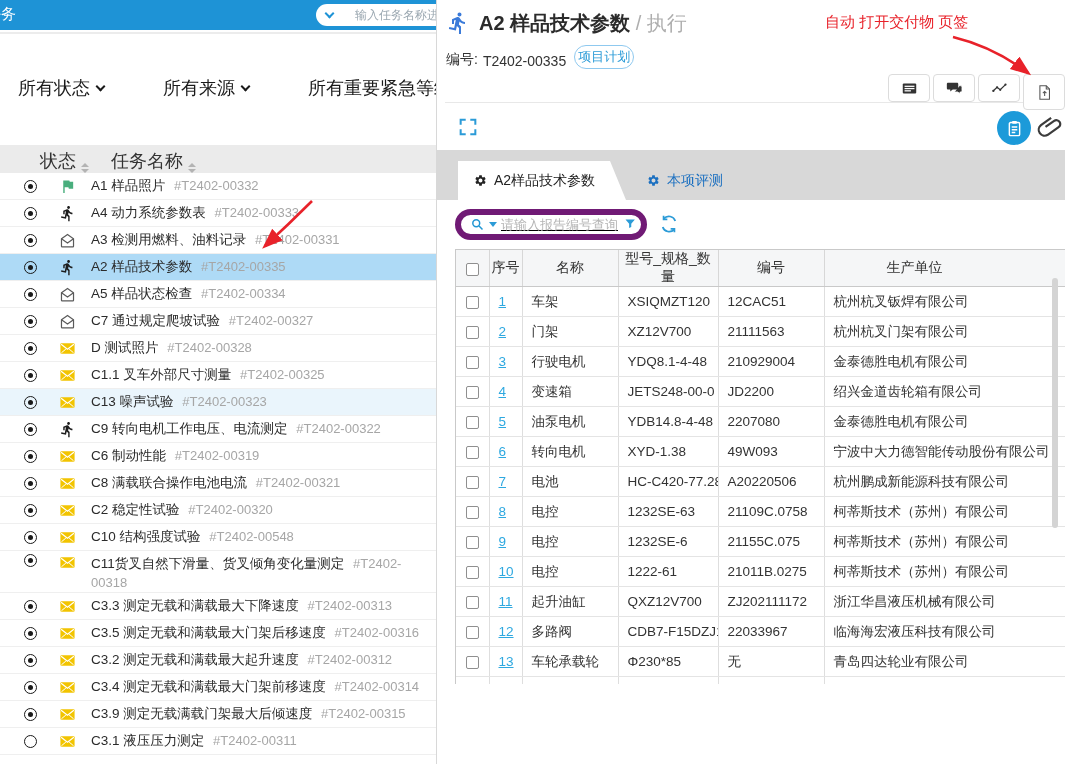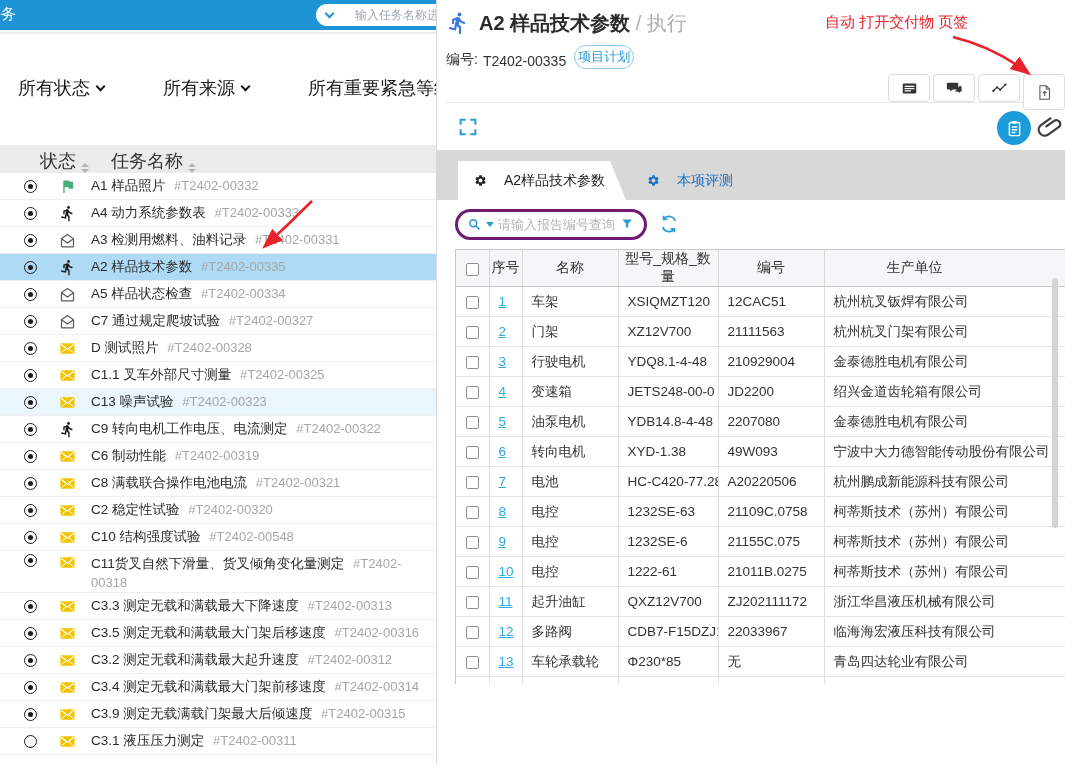--- a/index.html
+++ b/index.html
@@ -56,27 +56,27 @@
   .tool-btn.tall { height:36px; position:relative; z-index:2; }
   .tb-line { position:absolute; left:8px; top:102px; width:620px; height:1px; background:#e8e8e8; }
 
   .expand-btn { position:absolute; left:20px; top:116px; width:22px; height:22px; color:#2b9bd7; cursor:pointer; }
   .clip-circle { position:absolute; left:560px; top:111px; width:34px; height:34px; border-radius:50%; background:#1c9ad9; display:flex; align-items:center; justify-content:center; cursor:pointer; }
   .clip-circle svg { width:19px; height:19px; }
   .paperclip { position:absolute; left:599px; top:112px; width:28px; height:30px; color:#3c3c3c; cursor:pointer; }
   .paperclip svg { width:28px; height:30px; transform:rotate(10deg); }
 
   .tabbar { position:absolute; left:0; top:150px; width:100%; height:50px; background:#d8d8d8; }
-  .tab { position:absolute; bottom:0; height:39px; display:flex; align-items:center; gap:17px; font-size:14px; cursor:pointer; }
+  .tab { position:absolute; bottom:0; height:39px; display:flex; align-items:center; gap:7px; font-size:14px; cursor:pointer; }
   .tab.active { left:21px; width:168px; background:#fff; color:#222; padding-left:16px;
      clip-path:polygon(0 0, calc(100% - 16px) 0, 100% 100%, 0 100%); }
   .tab.passive { left:210px; color:#1a6fc0; }
   .tab svg { width:13px; height:13px; }
 
-  .search-pill { position:absolute; left:18px; top:209px; width:192px; height:31px; border:3px solid #701a75; border-radius:16px; display:flex; align-items:center; padding:0 9px; gap:4px; background:#fff; }
+  .search-pill { position:absolute; left:18px; top:209px; width:192px; height:31px; border:6px solid #701a75; border-radius:16px; display:flex; align-items:center; padding:0 9px; gap:4px; background:#fff;text-decoration:underline; }
   .search-pill svg { flex:none; }
   .search-pill input { border:none; outline:none; width:118px; font-size:13px; background:transparent; color:#555; }
   .search-pill input::placeholder { color:#b5b5b5; }
   .caret-dn { width:0; height:0; border-left:4px solid transparent; border-right:4px solid transparent; border-top:5px solid #2b9bd7; }
   .refresh-btn { position:absolute; left:222px; top:214px; width:20px; height:20px; color:#2b9bd7; cursor:pointer; }
 
   .grid-wrap { position:absolute; left:18px; top:249px; width:746px; border:1px solid #c9c9c9; background:#fff; }
   table.grid { border-collapse:collapse; table-layout:fixed; width:744px; }
   .grid th { height:28px; background:#f5f6f7; font-weight:400; font-size:14px; color:#333; border-bottom:1px solid #c9c9c9; border-right:1px solid #d7d7d7; text-align:center; }
   .grid td { height:30px; font-size:13.5px; color:#333; border-bottom:1px solid #e4e4e4; border-right:1px solid #dedede; white-space:nowrap; overflow:hidden; padding-left:9px; }

